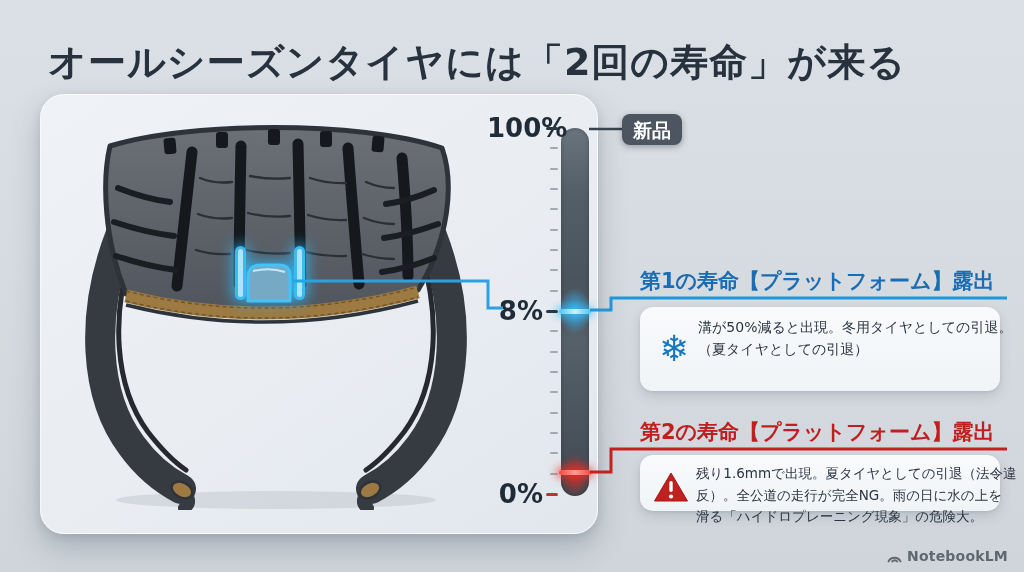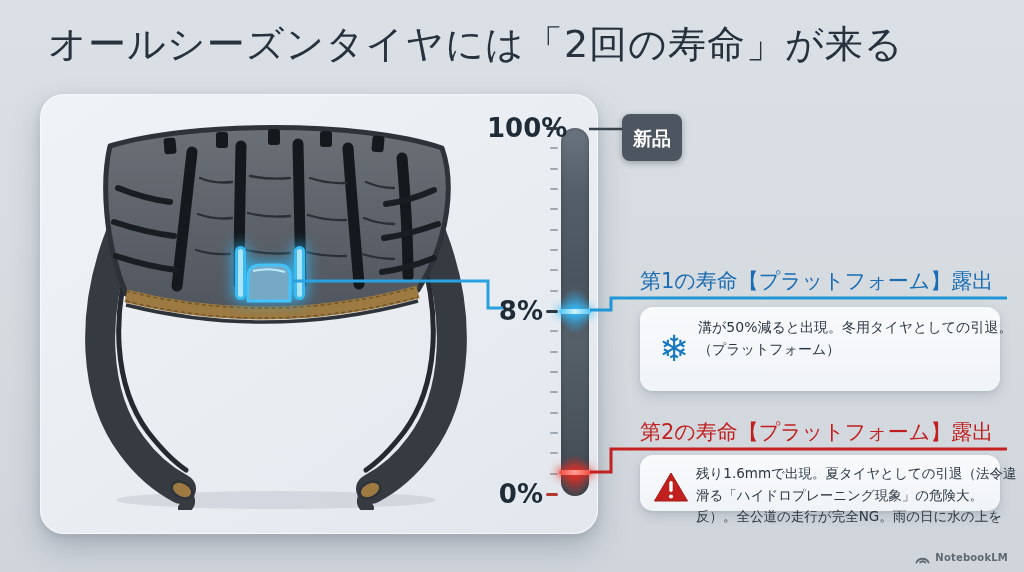--- a/index.html
+++ b/index.html
@@ -1,22 +1,22 @@
 <!DOCTYPE html>
 <html><head>
 <meta charset="utf-8">
 <style>
   html,body{margin:0;padding:0;}
   body{font-family:"DejaVu Sans","Liberation Sans",sans-serif;}
   .stage{position:relative;width:1024px;height:572px;overflow:hidden;
          background:linear-gradient(180deg,#dae0e5 0%,#d5dadf 60%,#cfd5db 100%);}
 
   
-  .title{position:absolute;left:48px;top:18px;width:940px;height:52px;line-height:52px;
-         font-size:38px;font-weight:400;color:#27323e;letter-spacing:1px;white-space:nowrap;}
+  .title{position:absolute;left:48px;top:36px;width:940px;height:52px;line-height:52px;
+         font-size:38px;font-weight:700;color:#27323e;letter-spacing:1px;white-space:nowrap;}
 
   
   .panel{position:absolute;left:40px;top:94px;width:556px;height:438px;border-radius:24px;
          background:linear-gradient(145deg,#eff2f6 0%,#e9edf2 55%,#e2e7ed 100%);
          border:1px solid rgba(255,255,255,.65);
          box-shadow:0 14px 30px rgba(70,82,102,.28),0 3px 8px rgba(70,82,102,.15);}
 
   .tire-svg{position:absolute;left:78px;top:118px;width:396px;height:392px;z-index:2;}
 
   
@@ -30,50 +30,50 @@
   .core{position:absolute;left:-2px;right:-2px;top:-2.5px;height:5px;border-radius:3px;}
   .marker-blue .core{background:linear-gradient(90deg,#49c5f7,#cdf2ff 50%,#49c5f7);box-shadow:0 0 10px 2px rgba(56,190,250,.95);}
   .marker-red  .core{background:linear-gradient(90deg,#f4483c,#ff9d93 50%,#f4483c);box-shadow:0 0 10px 2px rgba(230,48,40,.95);}
 
   .tick-label{position:absolute;left:487px;width:56px;height:26px;line-height:26px;text-align:right;
               font-size:26px;font-weight:600;color:#1f2b37;z-index:4;}
   .tick-major{position:absolute;left:546px;width:12px;height:3px;border-radius:2px;background:#2b3844;z-index:4;}
   .tick-minor{position:absolute;left:550px;width:8px;height:2px;border-radius:1px;background:#a0a9b1;z-index:3;}
 
   
-  .badge{position:absolute;left:622px;top:114px;height:31px;line-height:33px;padding:8px 11px;border-radius:8px;
+  .badge{position:absolute;left:622px;top:114px;height:31px;line-height:33px;padding:0 11px;border-radius:8px;
          background:#4d5660;color:#ffffff;font-size:19px;font-weight:700;z-index:6;
          box-shadow:0 2px 6px rgba(30,40,50,.35);}
 
   
   .overlay{position:absolute;left:0;top:0;width:1024px;height:572px;z-index:5;pointer-events:none;}
 
   
   .sec-heading{position:absolute;left:640px;width:372px;height:30px;line-height:30px;
-               font-size:21px;font-weight:400;white-space:nowrap;z-index:6;}
+               font-size:21px;font-weight:700;white-space:nowrap;z-index:6;}
   .h1{top:266px;color:#1a6cb3;}
   .h2{top:417px;color:#c11f1f;}
 
   .card{position:absolute;left:640px;width:360px;border-radius:13px;z-index:3;
         background:linear-gradient(180deg,#f8fafc,#f1f4f7);
         box-shadow:0 5px 12px rgba(70,85,105,.18),0 1px 3px rgba(70,85,105,.12);}
   .card1{top:307px;height:84px;}
   .card2{top:455px;height:56px;}
   .card-text{position:absolute;left:58px;top:10px;color:#2b3642;font-weight:500;white-space:nowrap;}
   .card1 .card-text{font-size:14px;line-height:21.5px;}
   .card2 .card-text{left:56px;top:8px;font-size:13.5px;line-height:21.5px;}
   .card-line{display:block;}
   .snow{position:absolute;left:14px;top:20px;width:40px;height:44px;font-size:36px;line-height:44px;
         text-align:center;color:#1878bf;font-weight:700;}
   .warn-svg{position:absolute;left:13px;top:16px;}
 
   
   .watermark{position:absolute;right:16px;bottom:8px;display:flex;align-items:center;gap:5px;
              color:#4c565f;opacity:.85;z-index:6;}
-  .watermark .wm-text{font-size:10px;font-weight:700;letter-spacing:.2px;}
+  .watermark .wm-text{font-size:14px;font-weight:700;letter-spacing:.2px;}
 </style>
 </head>
 <body>
 
 <div class="stage">
 
   <div class="title">オールシーズンタイヤには「2回の寿命」が来る</div>
 
   <div class="panel"></div>
 
@@ -206,35 +206,35 @@
     <path d="M589,129 H622" stroke="#39434d" stroke-width="2.5" fill="none"></path>
     <path d="M590,310 H611 V298 H1007" stroke="#2196d6" stroke-width="3" fill="none"></path>
     <path d="M590,472 H611 V449 H1007" stroke="#c4201f" stroke-width="3" fill="none"></path>
   </svg>
 
   <div class="sec-heading h1" style="color: rgb(26, 108, 179);">第1の寿命【プラットフォーム】露出</div>
   <div class="card card1">
     <div class="snow">❄</div>
     <div class="card-text">
       <span class="card-line">溝が50%減ると出現。冬用タイヤとしての引退。</span>
-      <span class="card-line">（プラットフォーム）</span>
+      <span class="card-line">（夏タイヤとしての引退）</span>
     </div>
   </div>
 
   <div class="sec-heading h2" style="color: rgb(193, 31, 31);">第2の寿命【プラットフォーム】露出</div>
   <div class="card card2">
     <svg class="warn-svg" width="36" height="33" viewBox="0 0 36 33">
       <path d="M18,2 L34.5,30 H1.5 Z" fill="#c0201e" stroke="#a51917" stroke-width="1" stroke-linejoin="round"></path>
       <rect x="16.3" y="10" width="3.4" height="11" rx="1.7" fill="#ffffff"></rect>
       <circle cx="18" cy="25.5" r="2.1" fill="#ffffff"></circle>
     </svg>
     <div class="card-text">
       <span class="card-line">残り1.6mmで出現。夏タイヤとしての引退（法令違</span>
+      <span class="card-line">反）。全公道の走行が完全NG。雨の日に水の上を</span>
       <span class="card-line">滑る「ハイドロプレーニング現象」の危険大。</span>
-      <span class="card-line">反）。全公道の走行が完全NG。雨の日に水の上を</span>
     </div>
   </div>
 
   <div class="watermark">
     <svg width="15" height="13" viewBox="0 0 20 17">
       <path d="M2,15 A9,9 0 0 1 18,15" stroke="#4c565f" stroke-width="2.6" fill="none" stroke-linecap="round"></path>
       <path d="M7,15 A4.2,4.2 0 0 1 13.5,15" stroke="#4c565f" stroke-width="2.6" fill="none" stroke-linecap="round"></path>
     </svg>
     <span class="wm-text">NotebookLM</span>
   </div>

